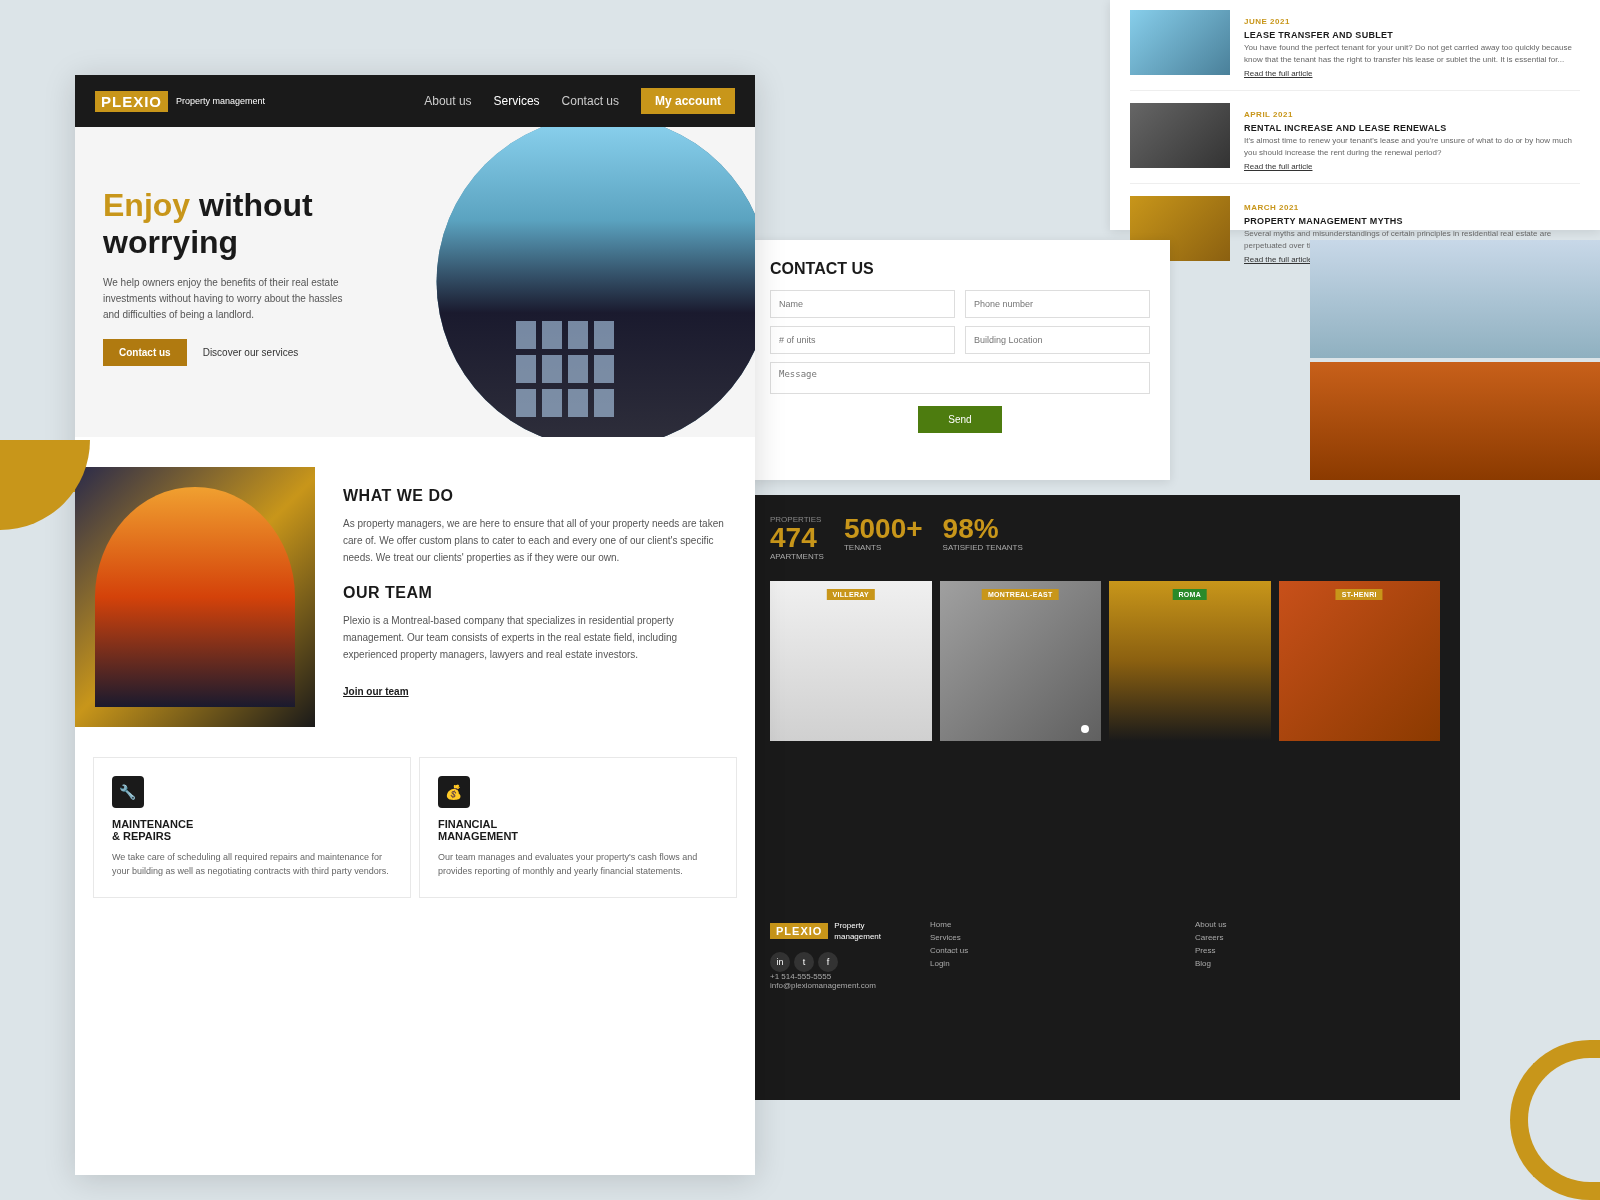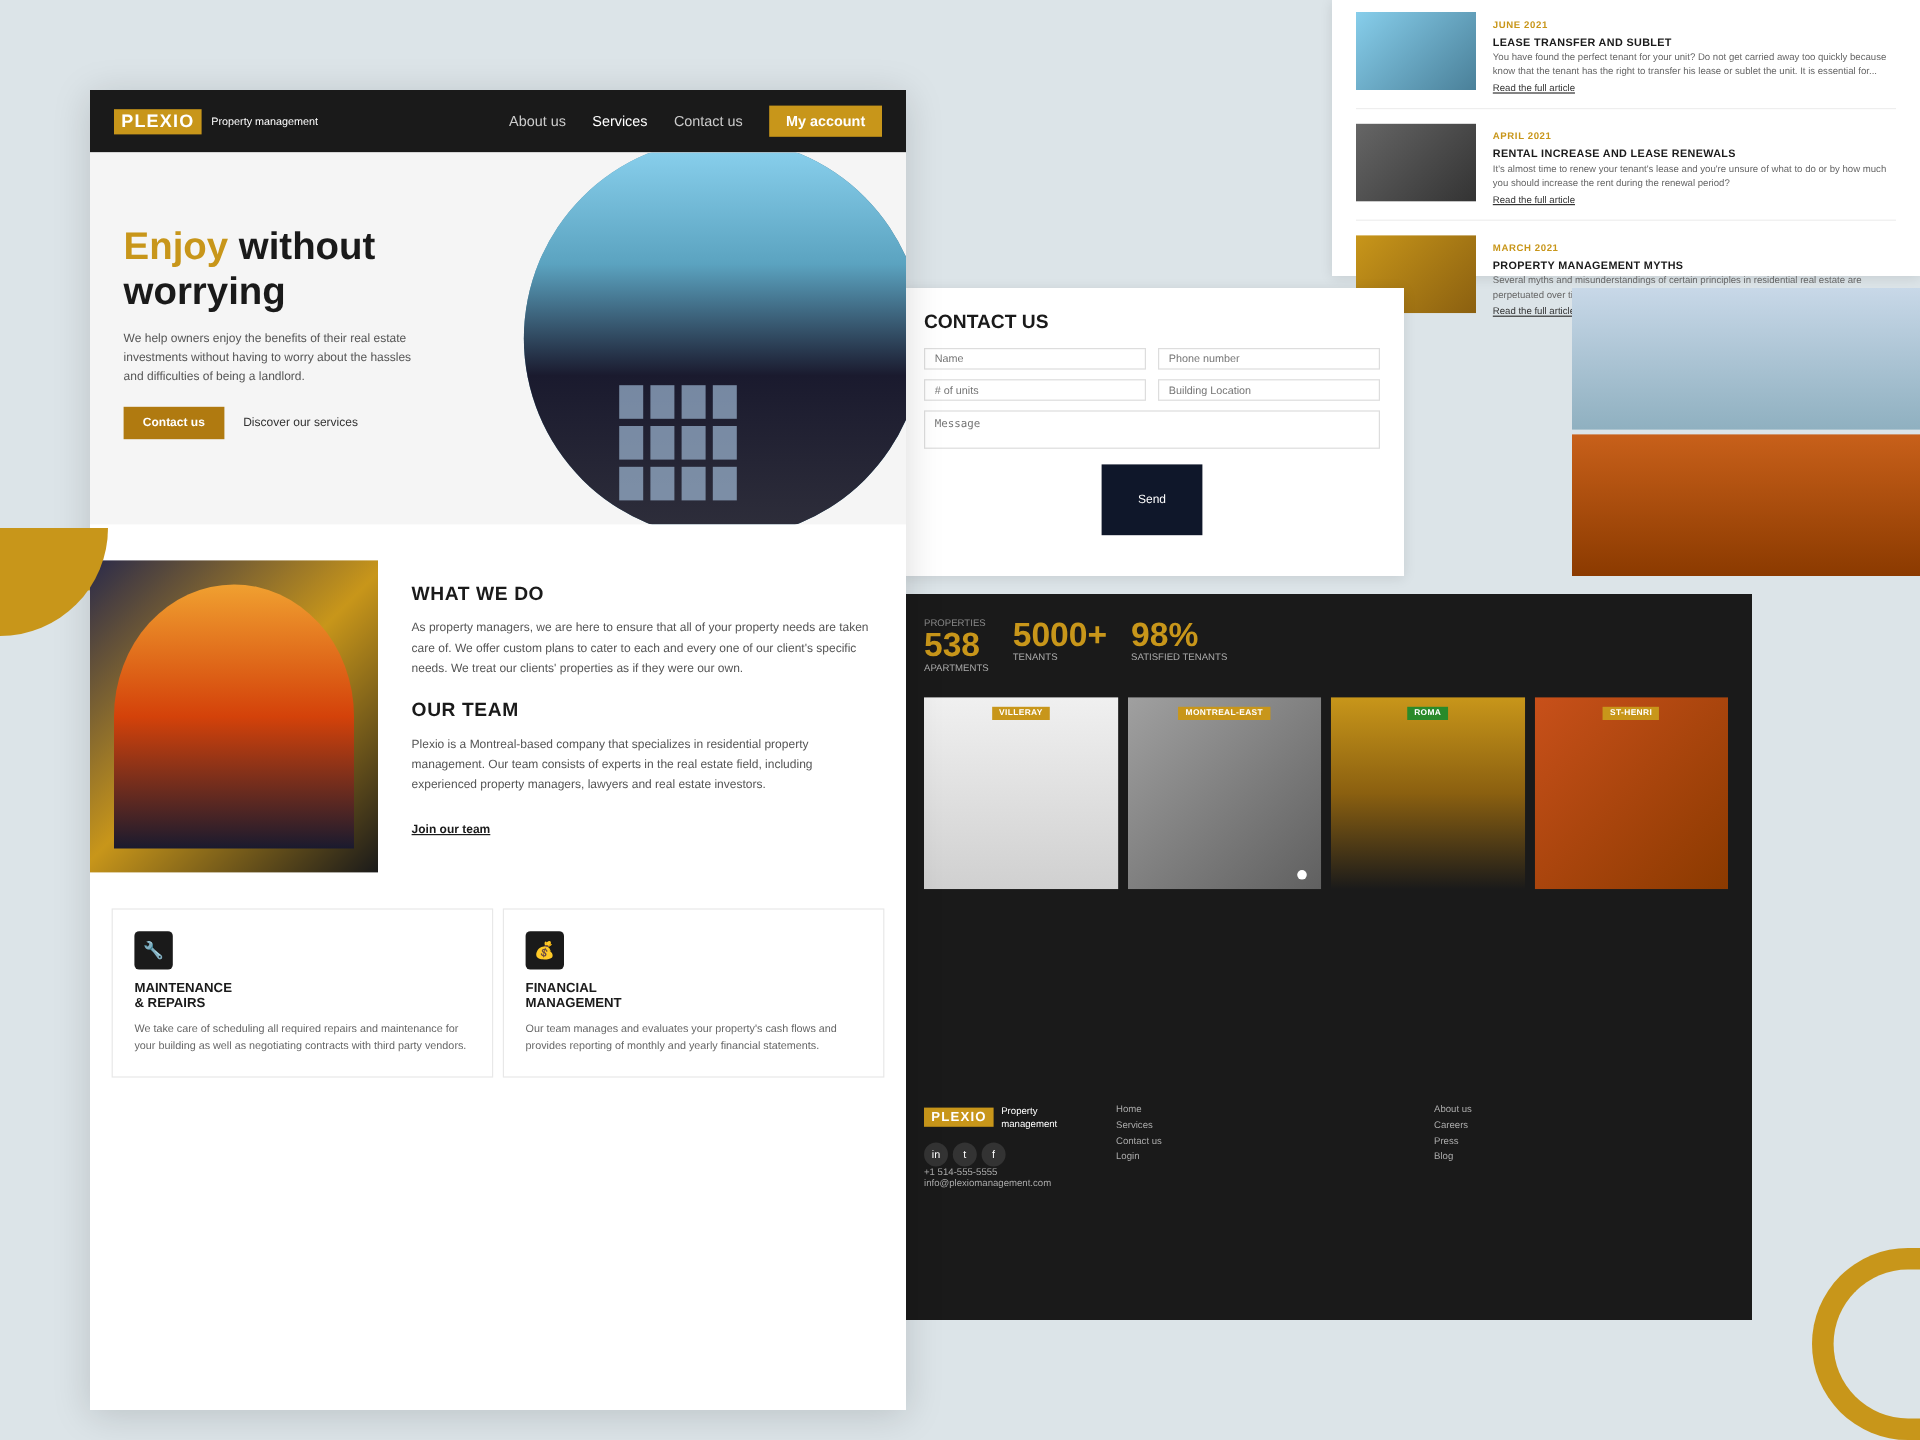--- a/index.html
+++ b/index.html
@@ -202,27 +202,27 @@
       width: 420px; height: 240px;
       background: #fff;
       padding: 20px;
       box-shadow: 0 2px 10px rgba(0,0,0,0.1);
     }
     .contact-title {
       font-size: 16px; font-weight: 800; color: #1a1a1a; margin-bottom: 12px; text-transform: uppercase;
     }
     .form-row { display: flex; gap: 10px; margin-bottom: 8px; }
     .form-input {
-      flex: 1; height: 18px; border: 1px solid #ddd; padding: 0 8px; font-size: 9px; color: #999;
+      flex: 1; height: 28px; border: 1px solid #ddd; padding: 0 8px; font-size: 9px; color: #999;
     }
     .form-textarea {
       width: 100%; height: 32px; border: 1px solid #ddd; padding: 6px 8px; font-size: 9px; color: #999; resize: none;
     }
     .form-send-btn {
-      background: #0f172a; color: #fff; font-size: 10px; padding: 24px 30px;
+      background: #4d7c0f; color: #fff; font-size: 10px; padding: 8px 30px;
       border: none; cursor: pointer; margin-top: 8px; display: block; margin-left: auto; margin-right: auto;
     }
 
     
     .property-images {
       position: absolute; top: 240px; right: 0;
       width: 290px; height: 240px;
       display: flex; flex-direction: column; gap: 4px;
     }
     .prop-img-top {
@@ -480,21 +480,21 @@
 
   <div class="property-images">
     <div class="prop-img-top" style="background: linear-gradient(180deg, #c8d8e8 0%, #8fb0c0 100%);"></div>
     <div class="prop-img-bottom" style="background: linear-gradient(180deg, #c8601a 0%, #8b3a00 100%);"></div>
   </div>
 
   <div class="stats-section">
     <div class="stats-row">
       <div class="stat-item">
         <div class="stat-label-small">PROPERTIES</div>
-        <div class="stat-number">538</div>
+        <div class="stat-number">474</div>
         <div class="stat-label">APARTMENTS</div>
       </div>
       <div class="stat-item">
         <div class="stat-number">5000+</div>
         <div class="stat-label">TENANTS</div>
       </div>
       <div class="stat-item">
         <div class="stat-number">98%</div>
         <div class="stat-label">SATISFIED TENANTS</div>
       </div>

